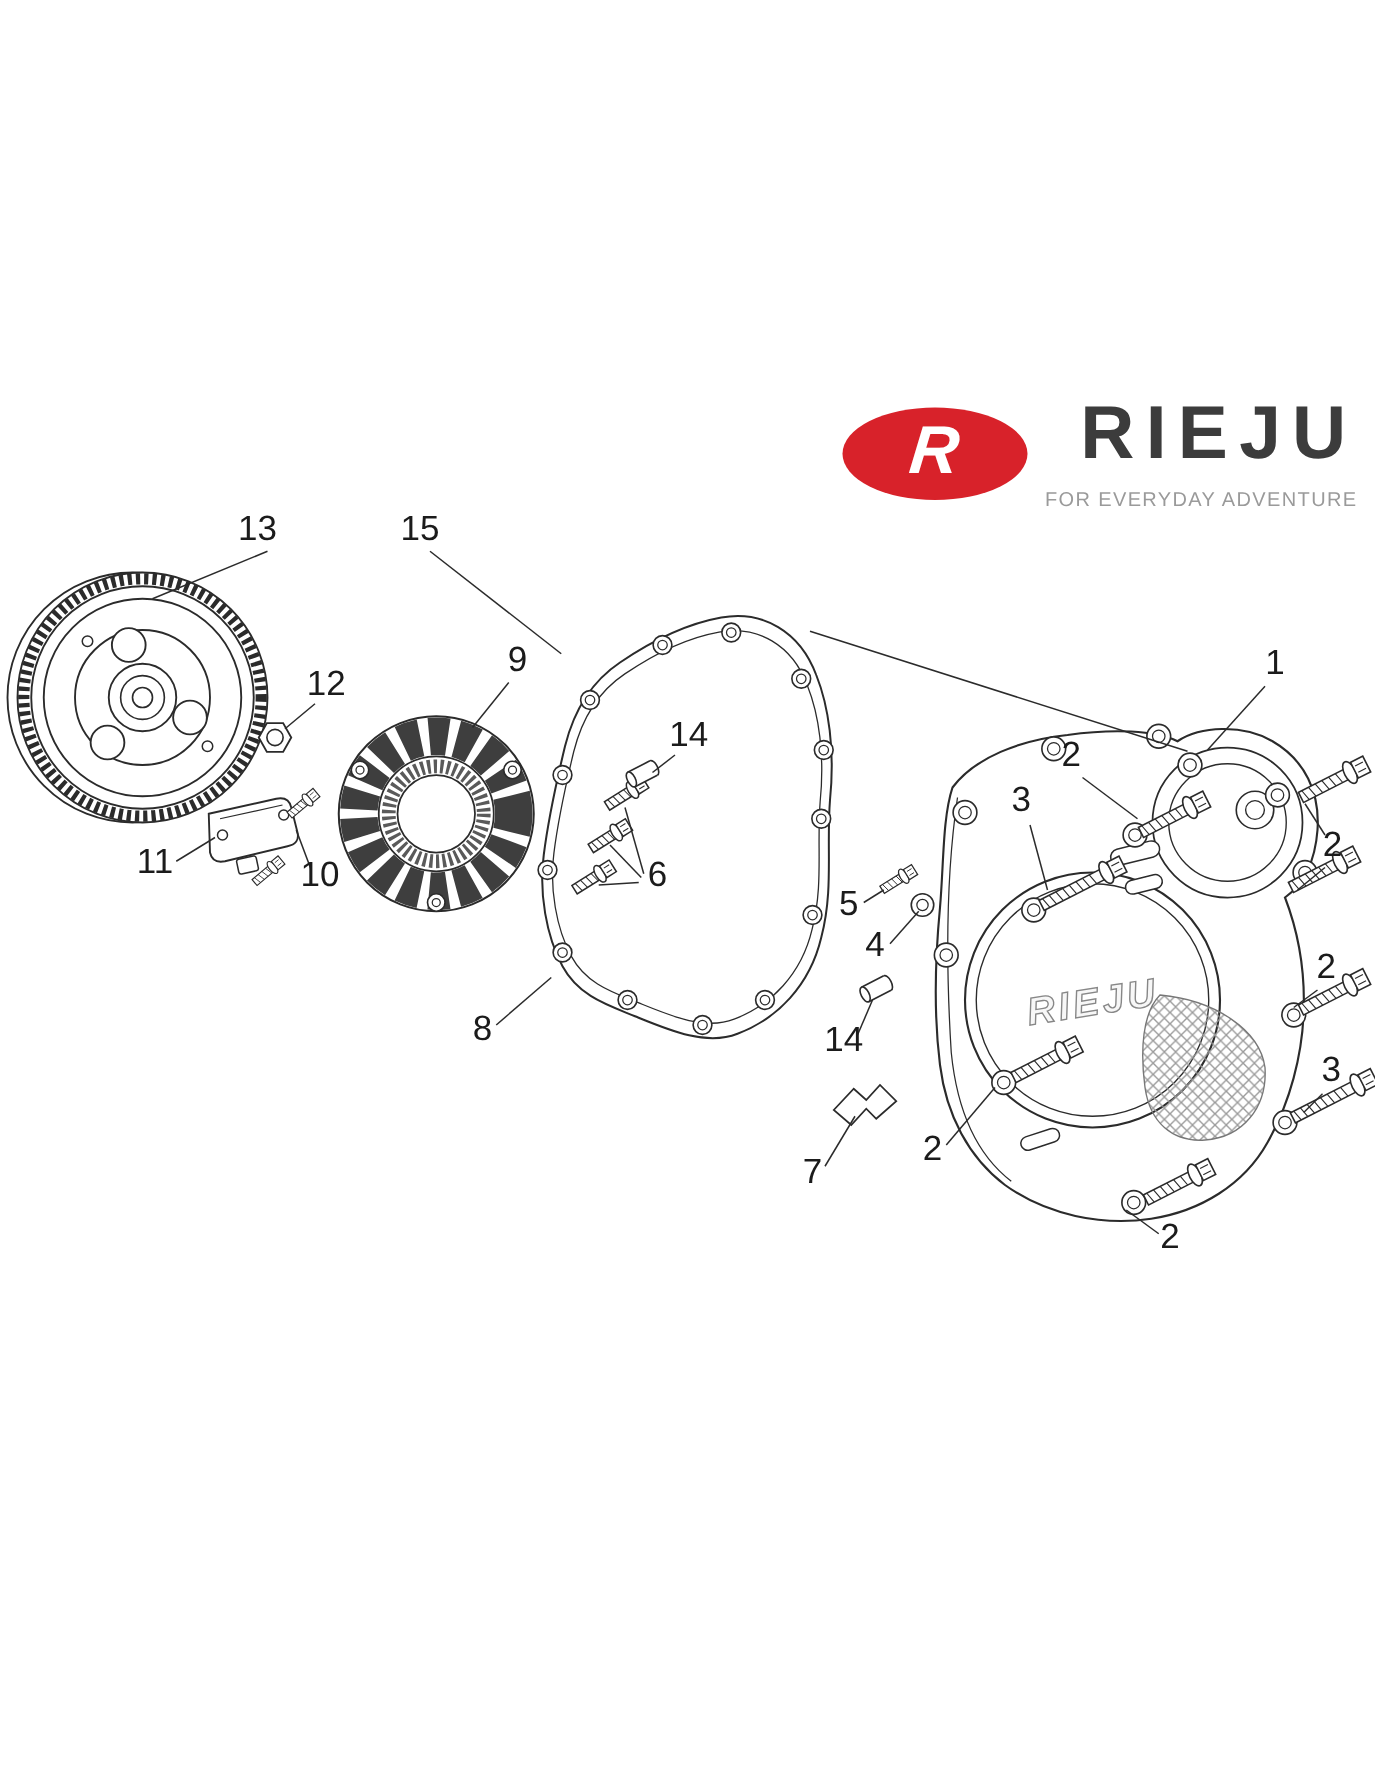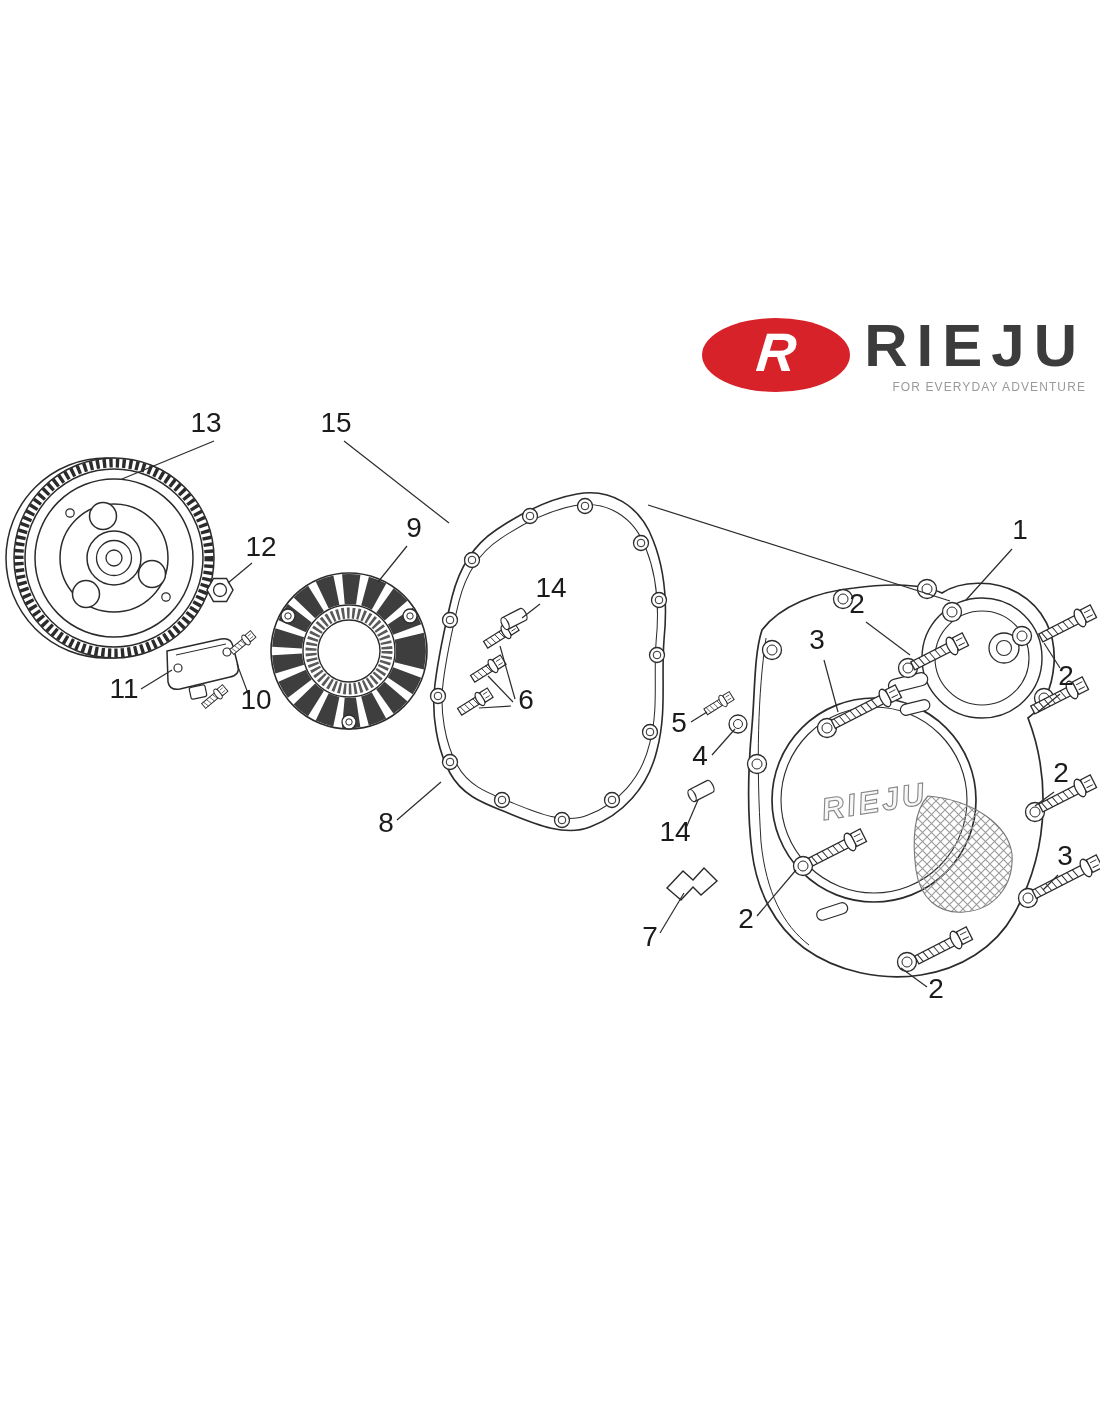--- a/index.html
+++ b/index.html
@@ -3,21 +3,21 @@
 <meta charset="utf-8">
 <style>
   html,body{margin:0;padding:0;background:#ffffff;}
   #page{position:relative;width:1100px;height:1422px;background:#fff;font-family:"Liberation Sans",sans-serif;overflow:hidden;}
 
   .logo{position:absolute;top:316px;right:14px;display:flex;align-items:center;gap:14px;}
   .logo-badge{width:148px;height:74px;border-radius:50%;display:flex;align-items:center;justify-content:center;flex:0 0 auto;}
   .logo-r{color:#fff;font-size:54px;font-weight:bold;font-style:italic;line-height:1;transform:translateY(-3px) skewX(-6deg);}
   .logo-text{display:flex;flex-direction:column;align-items:flex-end;}
   .logo-word{font-size:60px;font-weight:800;letter-spacing:9px;line-height:1;white-space:nowrap;}
-  .logo-tagline{font-size:12px;letter-spacing:1.1px;margin-top:4px;white-space:nowrap;}
+  .logo-tagline{font-size:16px;letter-spacing:1.1px;margin-top:16px;white-space:nowrap;}
 
   svg.diagram{position:absolute;left:0;top:0;}
   .callout{font-size:28px;fill:#1b1b1b;text-anchor:middle;font-family:"Liberation Sans",sans-serif;}
   .leader{fill:none;stroke:#2b2b2b;stroke-width:1.2;}
   .cover-text{font-size:31px;font-weight:bold;font-style:italic;letter-spacing:3px;fill:#f7f7f7;stroke:#878787;stroke-width:1.1;text-anchor:middle;font-family:"Liberation Sans",sans-serif;}
 </style>
 </head>
 <body>
 
 <div id="page">

